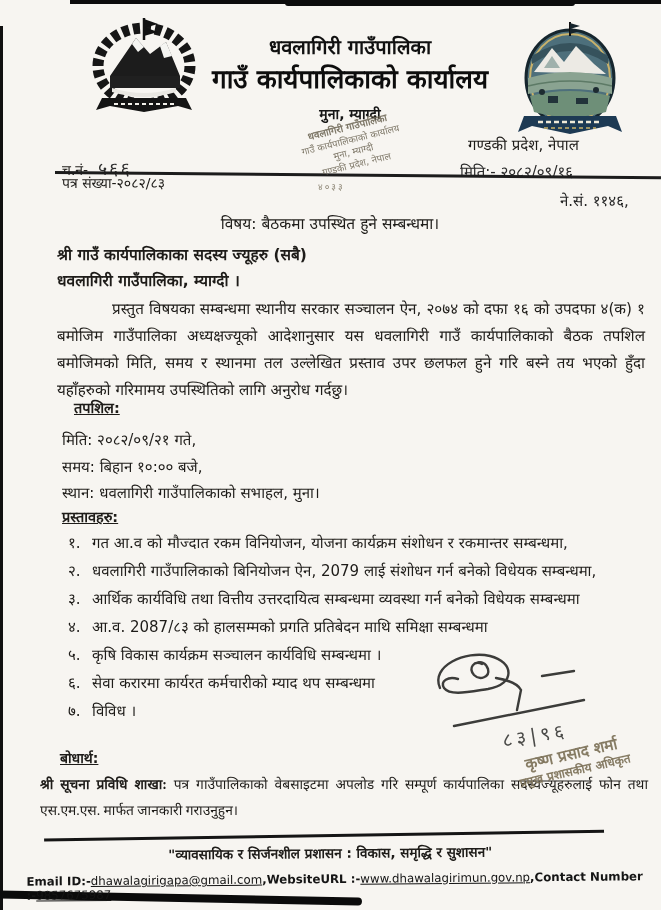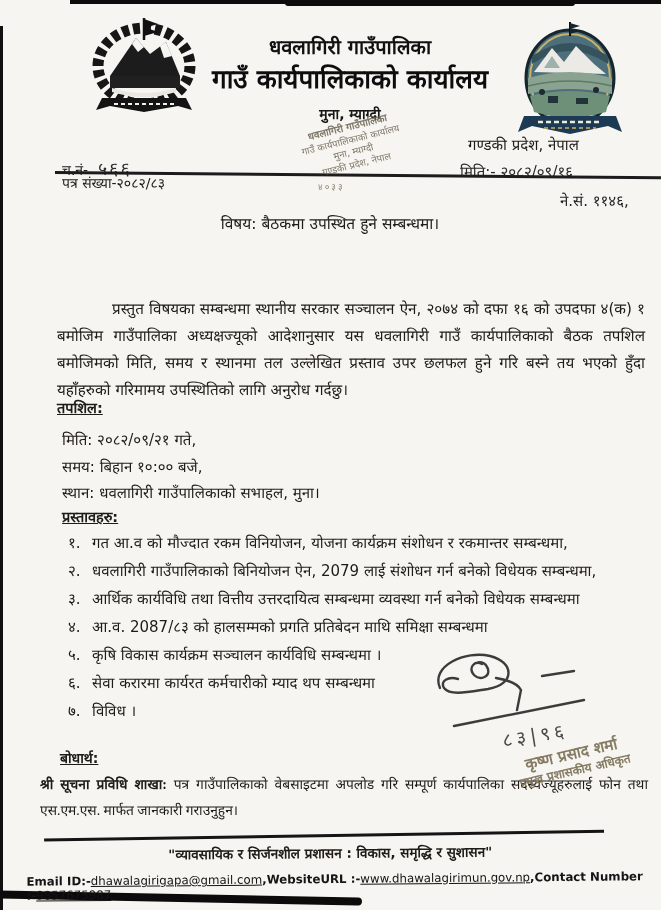--- a/index.html
+++ b/index.html
@@ -45,21 +45,21 @@
             transform:rotate(0.5deg);transform-origin:left center;}
   .ne-san{position:absolute;left:520px;top:190px;width:130px;font-size:15px;color:#242424;margin-left:40px;}
 
   
   .subject{position:absolute;left:100px;top:212px;width:460px;text-align:center;font-size:15.5px;}
   .recip1{position:absolute;left:57px;top:243px;font-size:15.5px;font-weight:700;}
   .recip2{position:absolute;left:57px;top:269px;font-size:15.5px;font-weight:700;}
   .body-par{position:absolute;left:57px;top:296px;width:588px;font-size:15.2px;
             line-height:27px;text-align:justify;text-indent:55px;}
   .h-underline{font-weight:700;text-decoration:underline;}
-  .tapasil{position:absolute;left:57px;top:397px;font-size:14.5px;}
+  .tapasil{position:absolute;left:74px;top:397px;font-size:14.5px;}
   .d-miti{position:absolute;left:62px;top:429px;font-size:15px;}
   .d-samaya{position:absolute;left:62px;top:456px;font-size:15px;}
   .d-sthan{position:absolute;left:62px;top:482px;font-size:15px;}
   .prastav-h{position:absolute;left:62px;top:506px;font-size:14.5px;}
 
   .plist{position:absolute;left:68px;top:530px;width:572px;font-size:15px;line-height:26px;}
   .plist .item{display:flex;margin-bottom:2px;}
   .plist .num{width:24px;flex:0 0 24px;}
   .plist .txt{flex:1;text-align:justify;}
 
@@ -160,20 +160,22 @@
   <div class="ref-left1">पत्र संख्या-२०८२/८३</div>
   <div class="ref-left2">
     <span>च.नं-</span><span class="hand">५६६</span>
   </div>
   <div class="ref-right1">गण्डकी प्रदेश, नेपाल</div>
   <div class="ref-right2">मिति:- २०८२/०९/१६</div>
   <div class="rule-top"></div>
   <div class="ne-san">ने.सं.  ११४६,</div>
 
   <div class="subject">विषय: बैठकमा उपस्थित हुने सम्बन्धमा।</div>
+  <div class="recip1">श्री गाउँ कार्यपालिकाका सदस्य ज्यूहरु (सबै)</div>
+  <div class="recip2">धवलागिरी गाउँपालिका, म्याग्दी ।</div>
 
   <div class="body-par">प्रस्तुत विषयका सम्बन्धमा स्थानीय सरकार सञ्चालन ऐन, २०७४ को दफा १६ को उपदफा ४(क) १ बमोजिम गाउँपालिका अध्यक्षज्यूको आदेशानुसार यस धवलागिरी गाउँ कार्यपालिकाको बैठक तपशिल बमोजिमको मिति, समय र स्थानमा तल उल्लेखित प्रस्ताव उपर छलफल हुने गरि बस्ने तय भएको हुँदा यहाँहरुको गरिमामय उपस्थितिको लागि अनुरोध गर्दछु।</div>
 
   <div class="tapasil h-underline">तपशिल:</div>
   <div class="d-miti">मिति: २०८२/०९/२१ गते,</div>
   <div class="d-samaya">समय: बिहान १०:०० बजे,</div>
   <div class="d-sthan">स्थान: धवलागिरी गाउँपालिकाको सभाहल, मुना।</div>
 
   <div class="prastav-h h-underline">प्रस्तावहरु:</div>
   <div class="plist">

